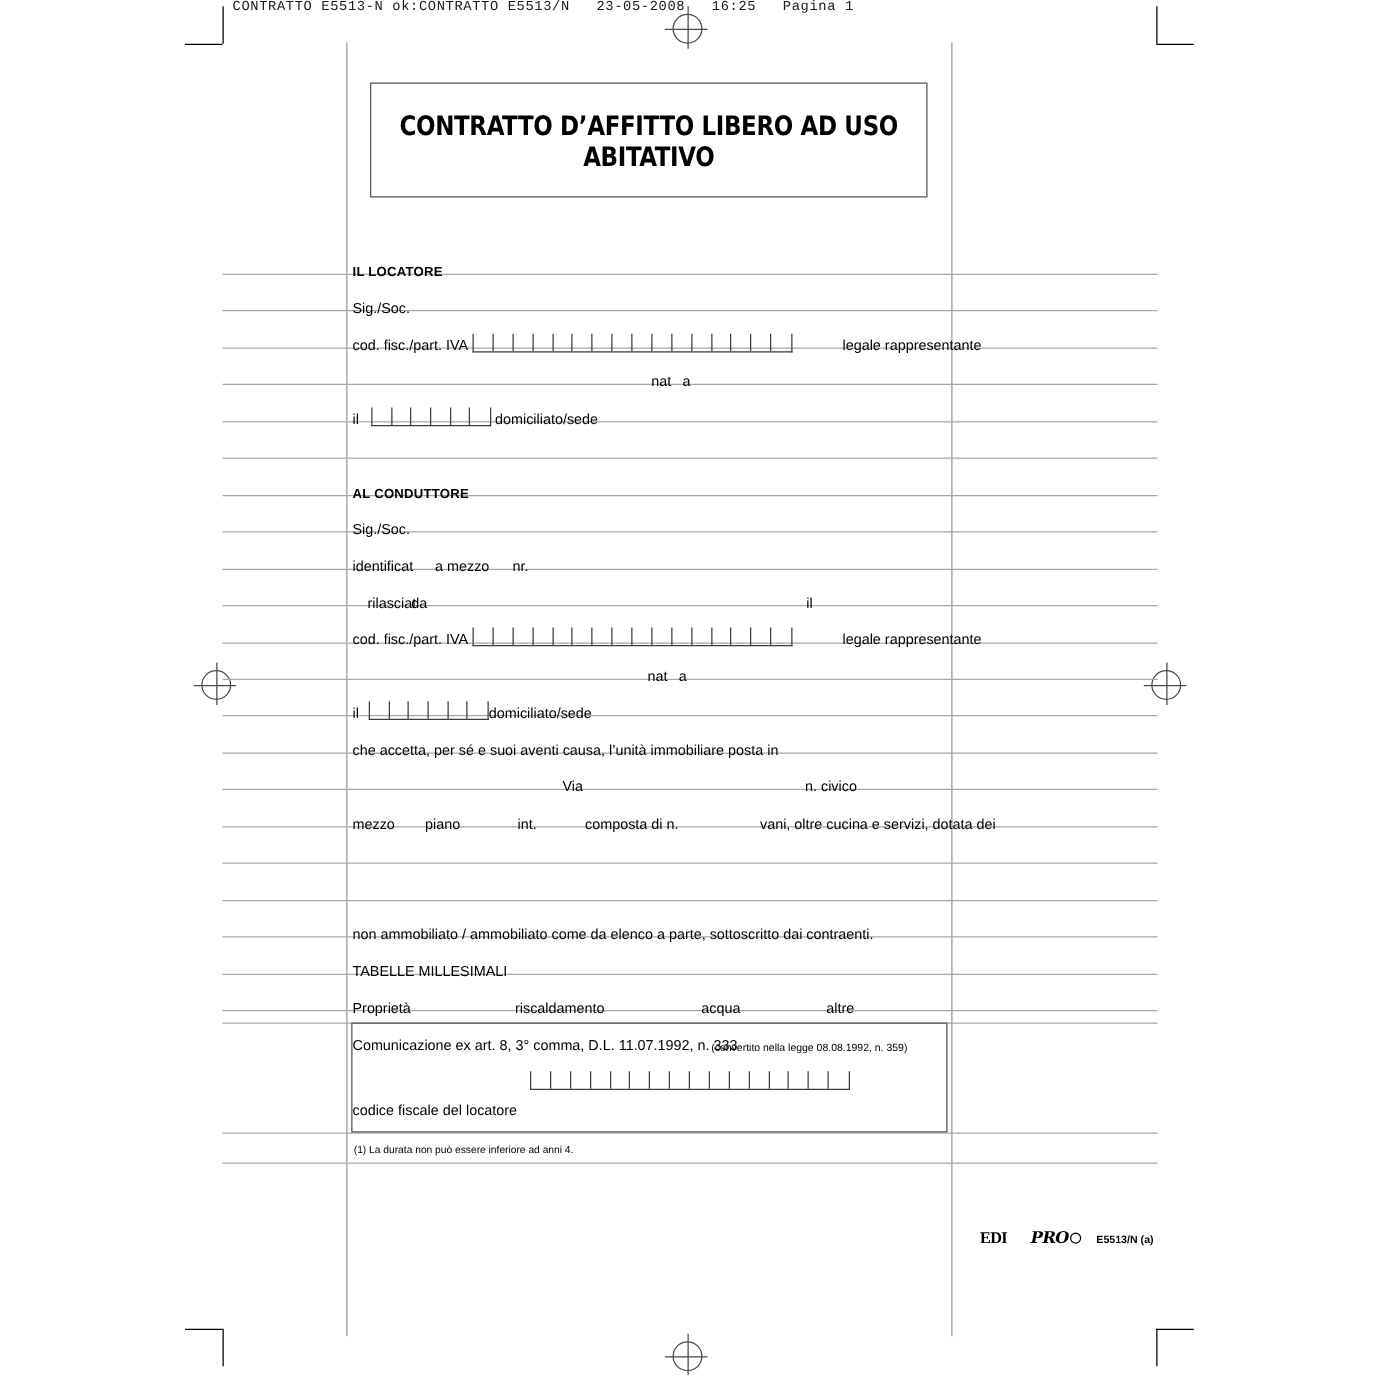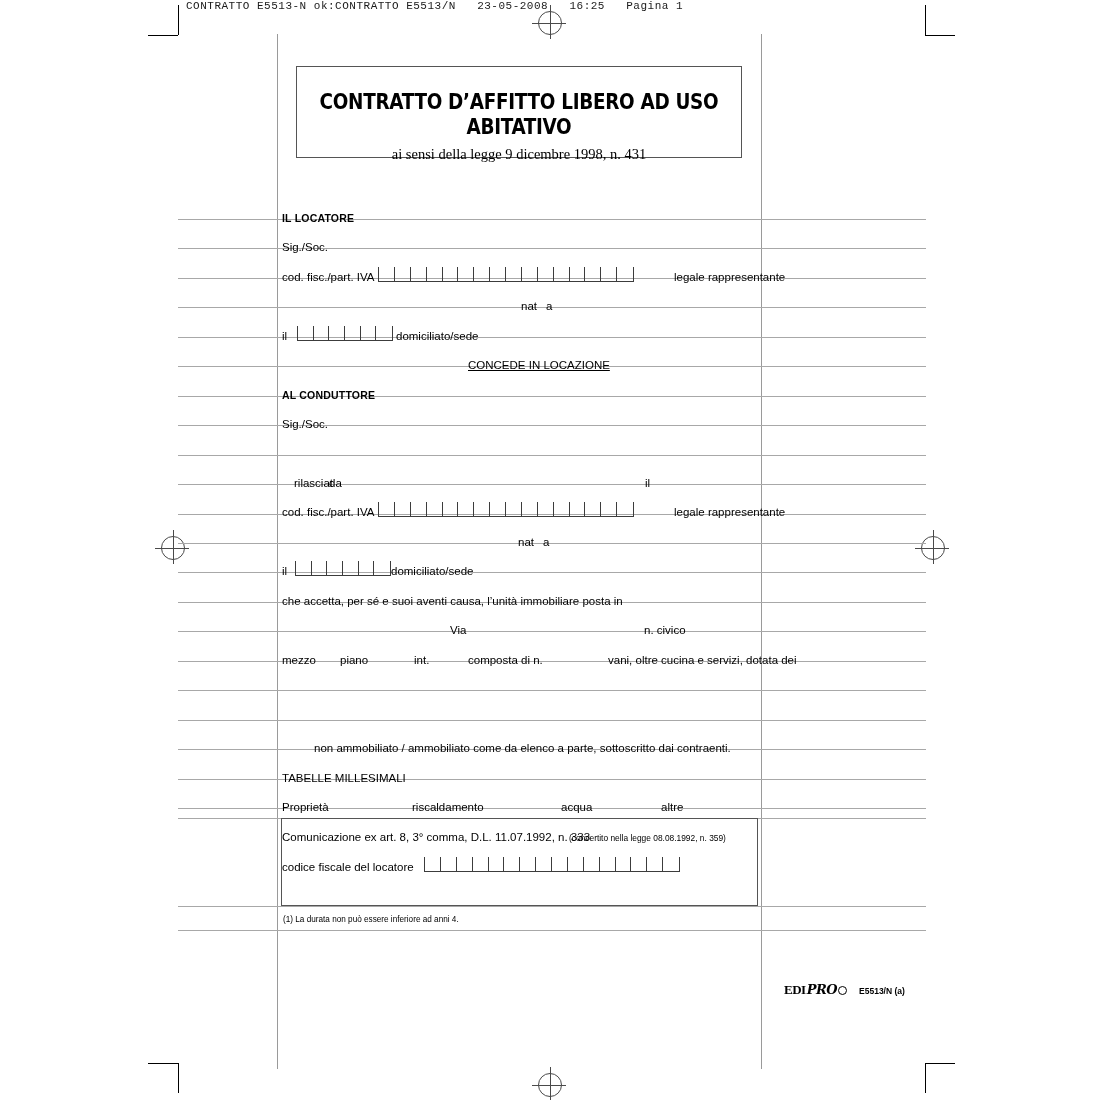--- a/index.html
+++ b/index.html
@@ -185,21 +185,21 @@
   .logo .edi {
     font-weight: bold;
     font-family: Liberation Serif, serif;
     letter-spacing: -0.5px;
   }
   .logo .pro {
     font-style: italic;
     font-weight: bold;
     font-family: "DejaVu Serif", serif;
     letter-spacing: -0.5px;
-    margin-left: 1px;
+    margin-left: 19px;
   }
   .logo .circle {
     width: 7px;
     height: 7px;
     border: 1.4px solid #000;
     border-radius: 50%;
     margin-left: 1px;
     align-self: center;
   }
   .logo .code {
@@ -225,21 +225,20 @@
 <div class="reg-mark" style="left:161px;  top:536px;"></div>
 <div class="reg-mark" style="left:921px;  top:536px;"></div>
 
 <div class="slug">CONTRATTO E5513-N ok:CONTRATTO E5513/N   23-05-2008   16:25   Pagina 1</div>
 
 <div class="page-rule v-rule" style="left:277px; top:34px;  height:1035px;"></div>
 <div class="page-rule v-rule" style="left:761px; top:34px;  height:1035px;"></div>
 
 <div class="title-box">
   <div class="title-main">CONTRATTO D’AFFITTO LIBERO AD USO ABITATIVO</div>
-  <div class="title-sub">ai sensi della legge 9 dicembre 1998, n. 431</div>
 </div>
 
 <div id="form-area">
     <div class="row-line" style="top: 219px;"></div>
     <div class="row-line" style="top: 248px;"></div>
     <div class="row-line" style="top: 278px;"></div>
     <div class="row-line" style="top: 307px;"></div>
     <div class="row-line" style="top: 337px;"></div>
     <div class="row-line" style="top: 366px;"></div>
     <div class="row-line" style="top: 396px;"></div>
@@ -297,28 +296,30 @@
       <span class="lbl" style="left: 118px;">domiciliato/sede</span>
       <div class="comb" style="left: 19px; width: 96px;">
         <i style="width: 16px;"></i>
         <i style="width: 16px;"></i>
         <i style="width: 16px;"></i>
         <i style="width: 16px;"></i>
         <i style="width: 16px;"></i>
         <i style="width: 16px;"></i>
       </div>
     </div>
-    <div class="row" style="top: 351px;">
-      <span class="lbl u" style="left: 190px;">CONCEDE IN LOCAZIONE</span>
-    </div>
     <div class="row" style="top: 381px; text-align: right;">
       <span class="lbl b" style="left: 4px;">AL CONDUTTORE</span>
     </div>
     <div class="row" style="top: 410px;">
       <span class="lbl" style="left: 4px;">Sig./Soc.</span>
+    </div>
+    <div class="row" style="top: 440px;">
+      <span class="lbl" style="left: 4px;">identificat</span>
+      <span class="lbl" style="left: 70px;">a mezzo</span>
+      <span class="lbl" style="left: 132px;">nr.</span>
     </div>
     <div class="row" style="top: 469px;">
       <span class="lbl" style="left: 16px;">rilasciat</span>
       <span class="lbl" style="left: 51px;">da</span>
       <span class="lbl" style="left: 367px;">il</span>
     </div>
     <div class="row" style="top: 498px;">
       <span class="lbl" style="left: 4px;">cod. fisc./part. IVA</span>
       <span class="lbl" style="left: 396px;">legale rappresentante</span>
       <div class="comb" style="left: 100px; width: 256px;">
@@ -365,37 +366,37 @@
     </div>
     <div class="row" style="top: 646px;">
       <span class="lbl" style="left: 4px;">mezzo</span>
       <span class="lbl" style="left: 62px;">piano</span>
       <span class="lbl" style="left: 136px;">int.</span>
       <span class="lbl" style="left: 190px;">composta di n.</span>
       <span class="lbl" style="left: 330px;">vani, oltre cucina e servizi, dotata dei</span>
     </div>
     <div class="row" style="top: 705px;"></div>
     <div class="row" style="top: 734px;">
-      <span class="lbl" style="left: 4px; margin-left: 32px;">non ammobiliato / ammobiliato come da elenco a parte, sottoscritto dai contraenti.</span>
+      <span class="lbl" style="left: 4px;">non ammobiliato / ammobiliato come da elenco a parte, sottoscritto dai contraenti.</span>
     </div>
     <div class="row" style="top: 764px;">
       <span class="lbl" style="left: 4px;">TABELLE MILLESIMALI</span>
     </div>
     <div class="row" style="top: 793px;">
       <span class="lbl" style="left: 4px;">Proprietà</span>
       <span class="lbl" style="left: 134px;">riscaldamento</span>
       <span class="lbl" style="left: 283px;">acqua</span>
       <span class="lbl" style="left: 383px;">altre</span>
     </div>
     <div class="row" style="top: 823px;">
       <span class="lbl" style="left: 4px;">Comunicazione ex art. 8, 3° comma, D.L. 11.07.1992, n. 333</span>
       <span class="lbl sm" style="left: 291px; top: 10px;">(convertito nella legge 08.08.1992, n. 359)</span>
     </div>
     <div class="row" style="top: 853px;">
-      <span class="lbl" style="left: 4px;">codice fiscale del locatore</span>
+      <span class="lbl" style="left: 4px; margin-top: 22px;">codice fiscale del locatore</span>
       <div class="comb" style="left: 146px; width: 256px;">
         <i style="width: 16px;"></i>
         <i style="width: 16px;"></i>
         <i style="width: 16px;"></i>
         <i style="width: 16px;"></i>
         <i style="width: 16px;"></i>
         <i style="width: 16px;"></i>
         <i style="width: 16px;"></i>
         <i style="width: 16px;"></i>
         <i style="width: 16px;"></i>

